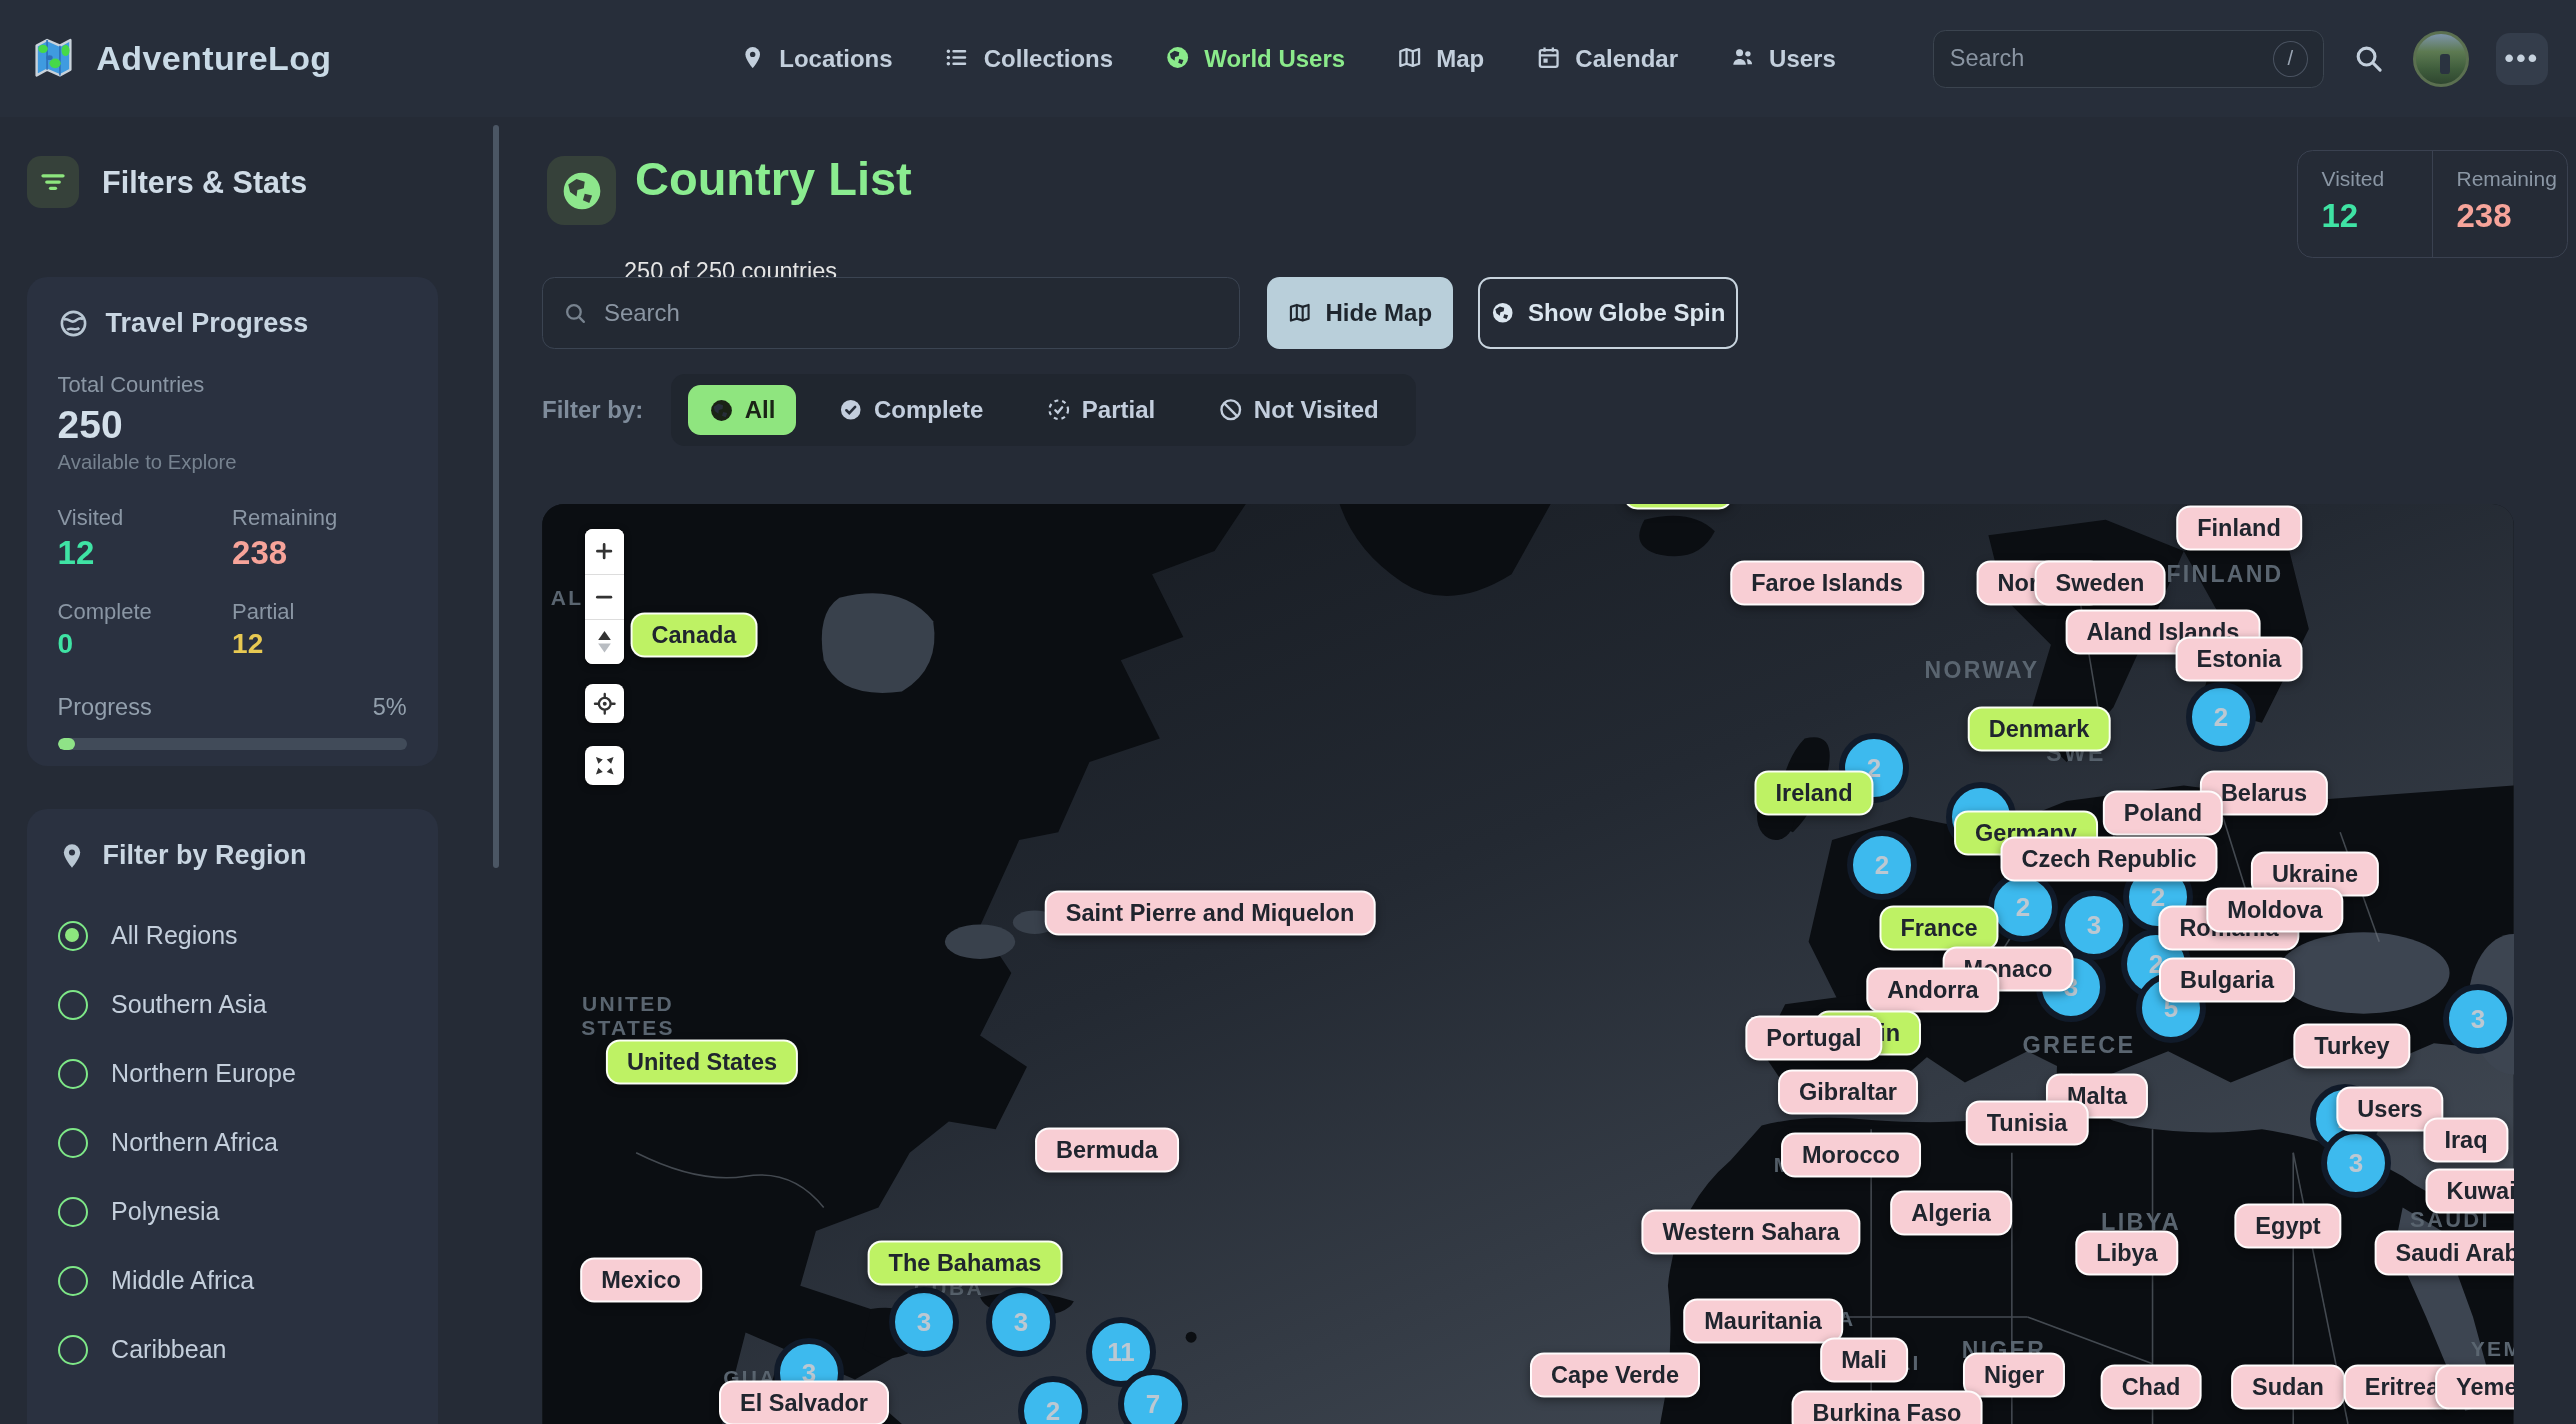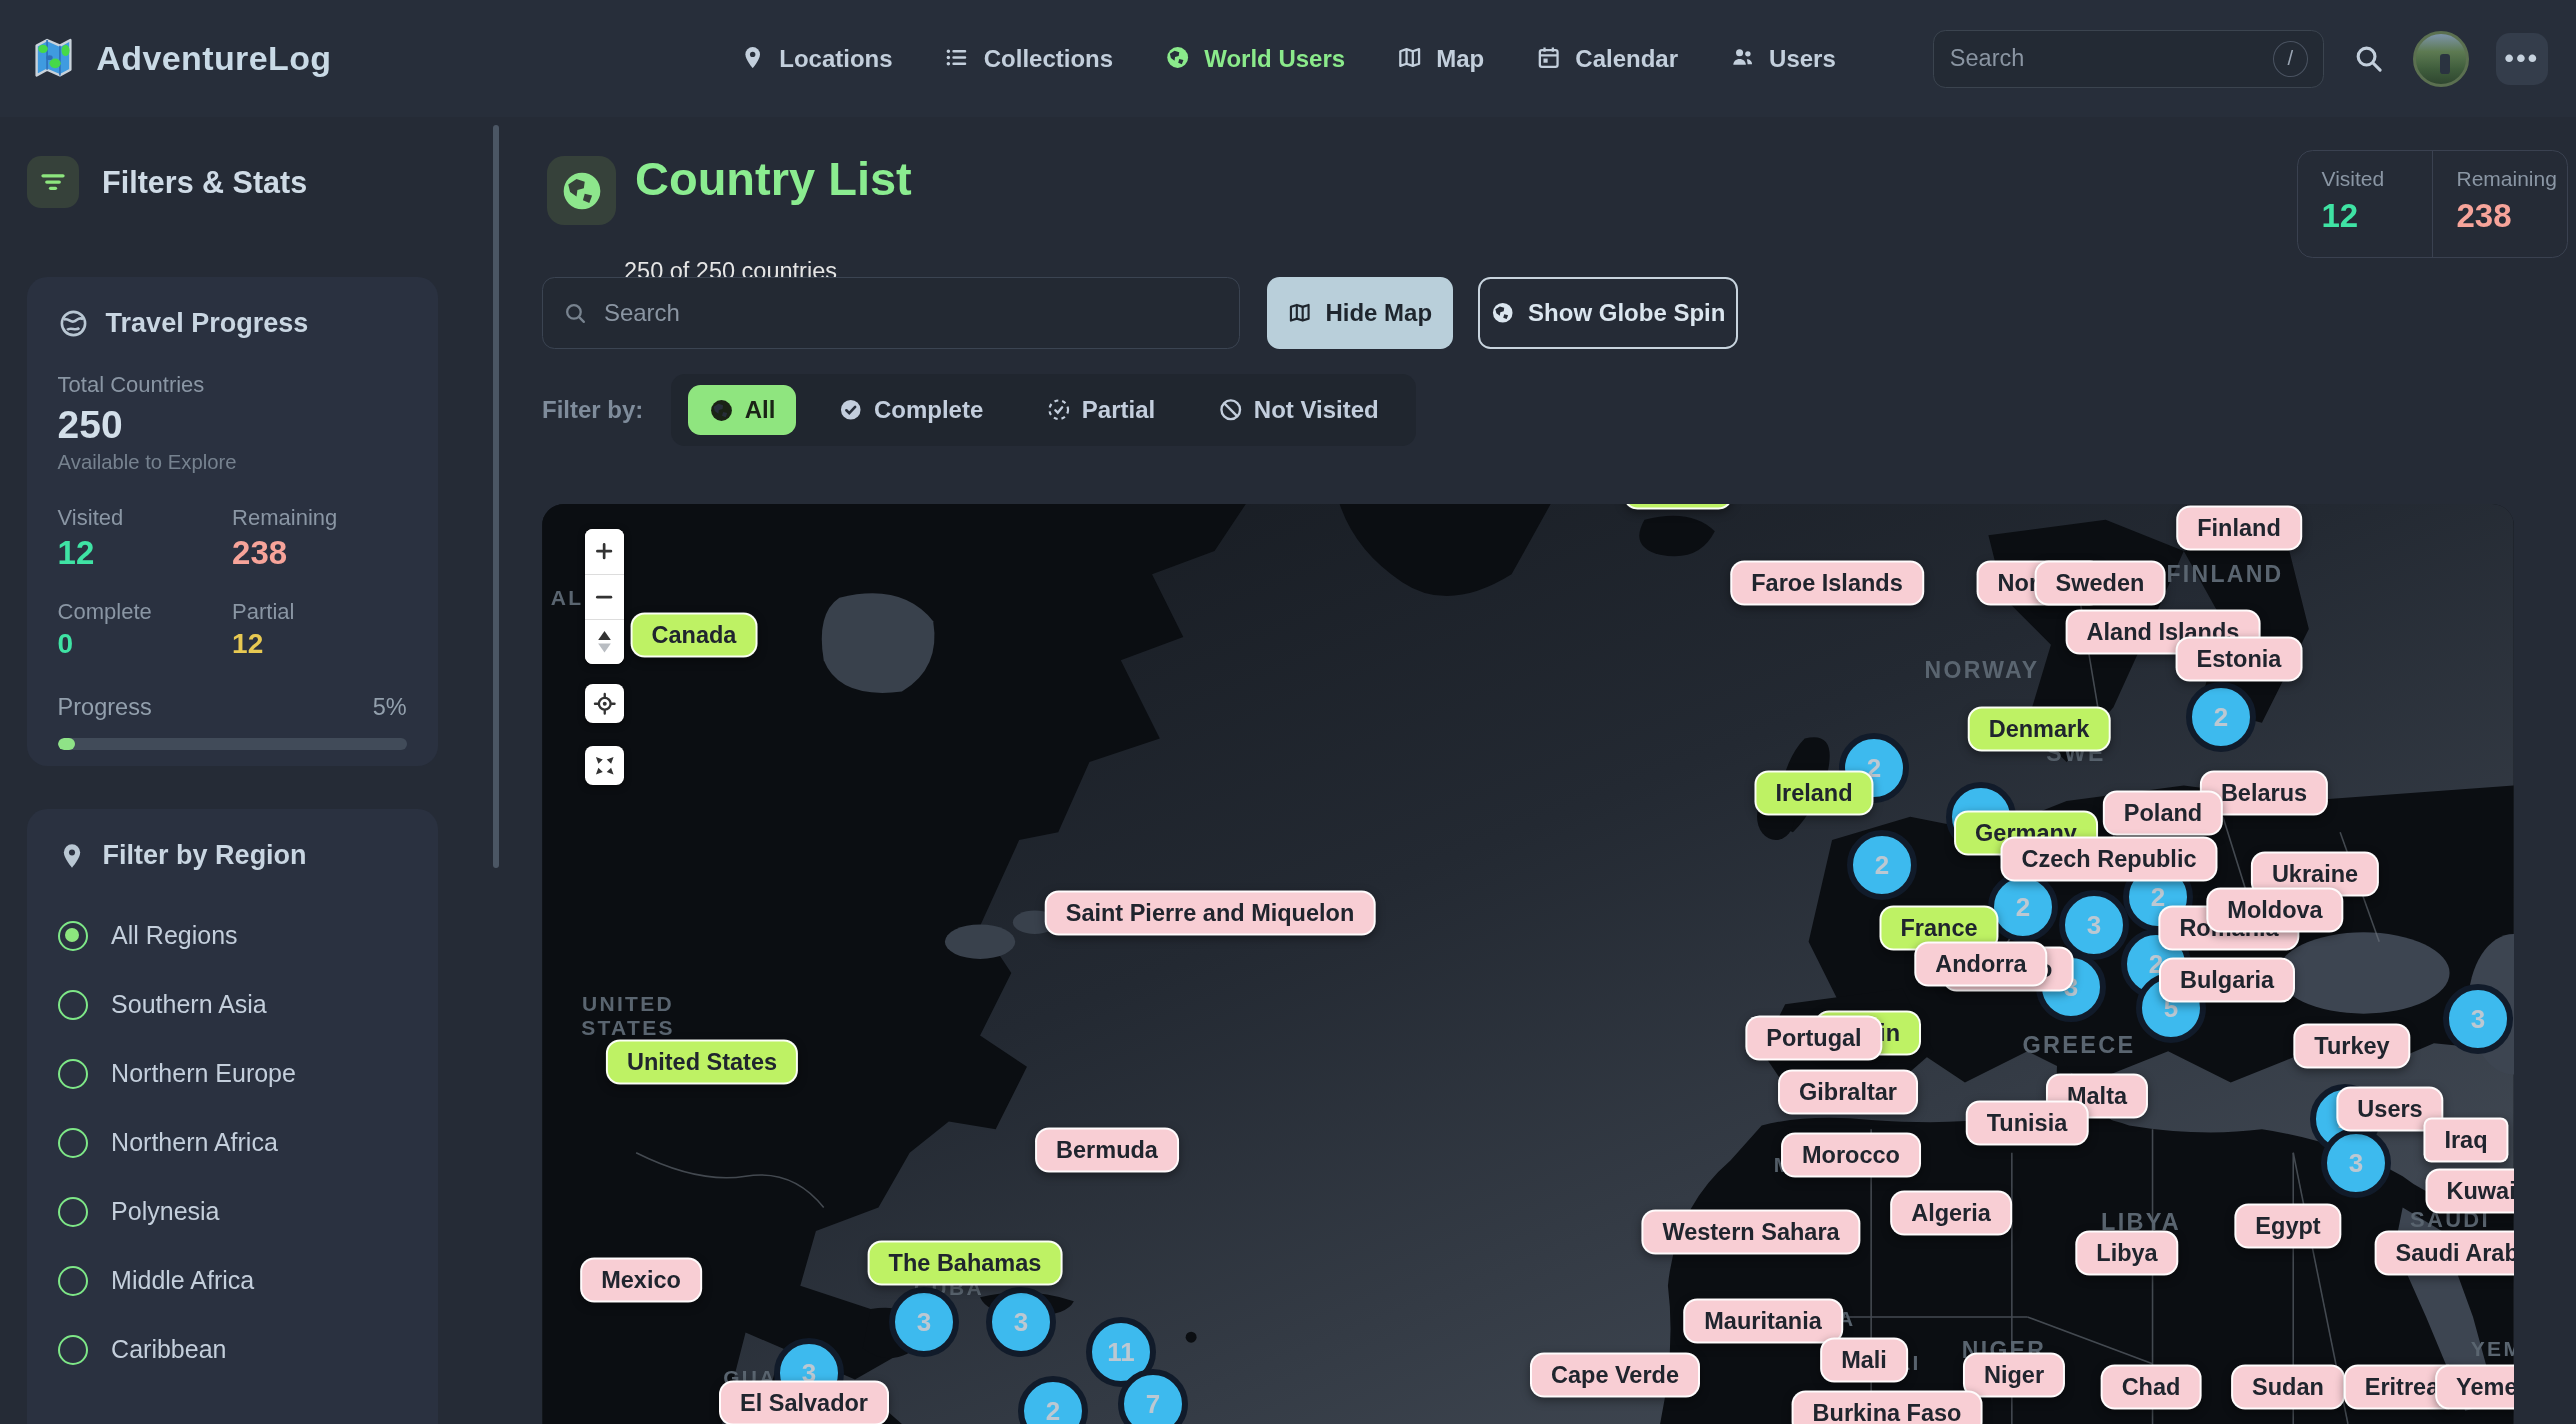--- a/index.html
+++ b/index.html
@@ -494,31 +494,31 @@
         <div class="pill visited" style="left: 1272px; top: 289px;">Ireland</div>
         <div class="pill not_visited" style="left: 1722px; top: 289px;">Belarus</div>
         <div class="pill not_visited" style="left: 1621px; top: 309px;">Poland</div>
         <div class="pill visited" style="left: 1484px; top: 329px;">Germany</div>
         <div class="pill not_visited" style="left: 1567px; top: 355px;">Czech Republic</div>
         <div class="pill not_visited" style="left: 1773px; top: 370px;">Ukraine</div>
         <div class="pill not_visited" style="left: 1687px; top: 424px;">Romania</div>
         <div class="pill not_visited" style="left: 1733px; top: 406px;">Moldova</div>
         <div class="pill visited" style="left: 1397px; top: 424px;">France</div>
         <div class="pill not_visited" style="left: 1466px; top: 465px;">Monaco</div>
-        <div class="pill not_visited" style="left: 1391px; top: 460px; margin-left: 48px;">Andorra</div>
+        <div class="pill not_visited" style="left: 1391px; top: 486px;">Andorra</div>
         <div class="pill not_visited" style="left: 1685px; top: 476px;">Bulgaria</div>
         <div class="pill visited" style="left: 1326px; top: 529px;">Spain</div>
         <div class="pill not_visited" style="left: 1272px; top: 534px;">Portugal</div>
         <div class="pill not_visited" style="left: 1306px; top: 588px;">Gibraltar</div>
         <div class="pill not_visited" style="left: 1555px; top: 592px;">Malta</div>
         <div class="pill not_visited" style="left: 1485px; top: 619px;">Tunisia</div>
         <div class="pill not_visited" style="left: 1309px; top: 651px;">Morocco</div>
         <div class="pill not_visited" style="left: 1810px; top: 542px;">Turkey</div>
         <div class="pill not_visited" style="left: 1848px; top: 605px;">Users</div>
-        <div class="pill not_visited" style="left: 1924px; top: 636px; border-radius: 8px;">Iraq</div>
+        <div class="pill not_visited" style="left: 1924px; top: 636px;">Iraq</div>
         <div class="pill not_visited" style="left: 1943px; top: 687px;">Kuwait</div>
         <div class="pill not_visited" style="left: 1746px; top: 722px;">Egypt</div>
         <div class="pill not_visited" style="left: 1585px; top: 749px;">Libya</div>
         <div class="pill not_visited" style="left: 1409px; top: 709px;">Algeria</div>
         <div class="pill not_visited" style="left: 1209px; top: 728px;">Western Sahara</div>
         <div class="pill not_visited" style="left: 1925px; top: 749px;">Saudi Arabia</div>
         <div class="pill not_visited" style="left: 1221px; top: 817px;">Mauritania</div>
         <div class="pill not_visited" style="left: 1073px; top: 871px;">Cape Verde</div>
         <div class="pill not_visited" style="left: 1322px; top: 856px;">Mali</div>
         <div class="pill not_visited" style="left: 1472px; top: 871px;">Niger</div>

